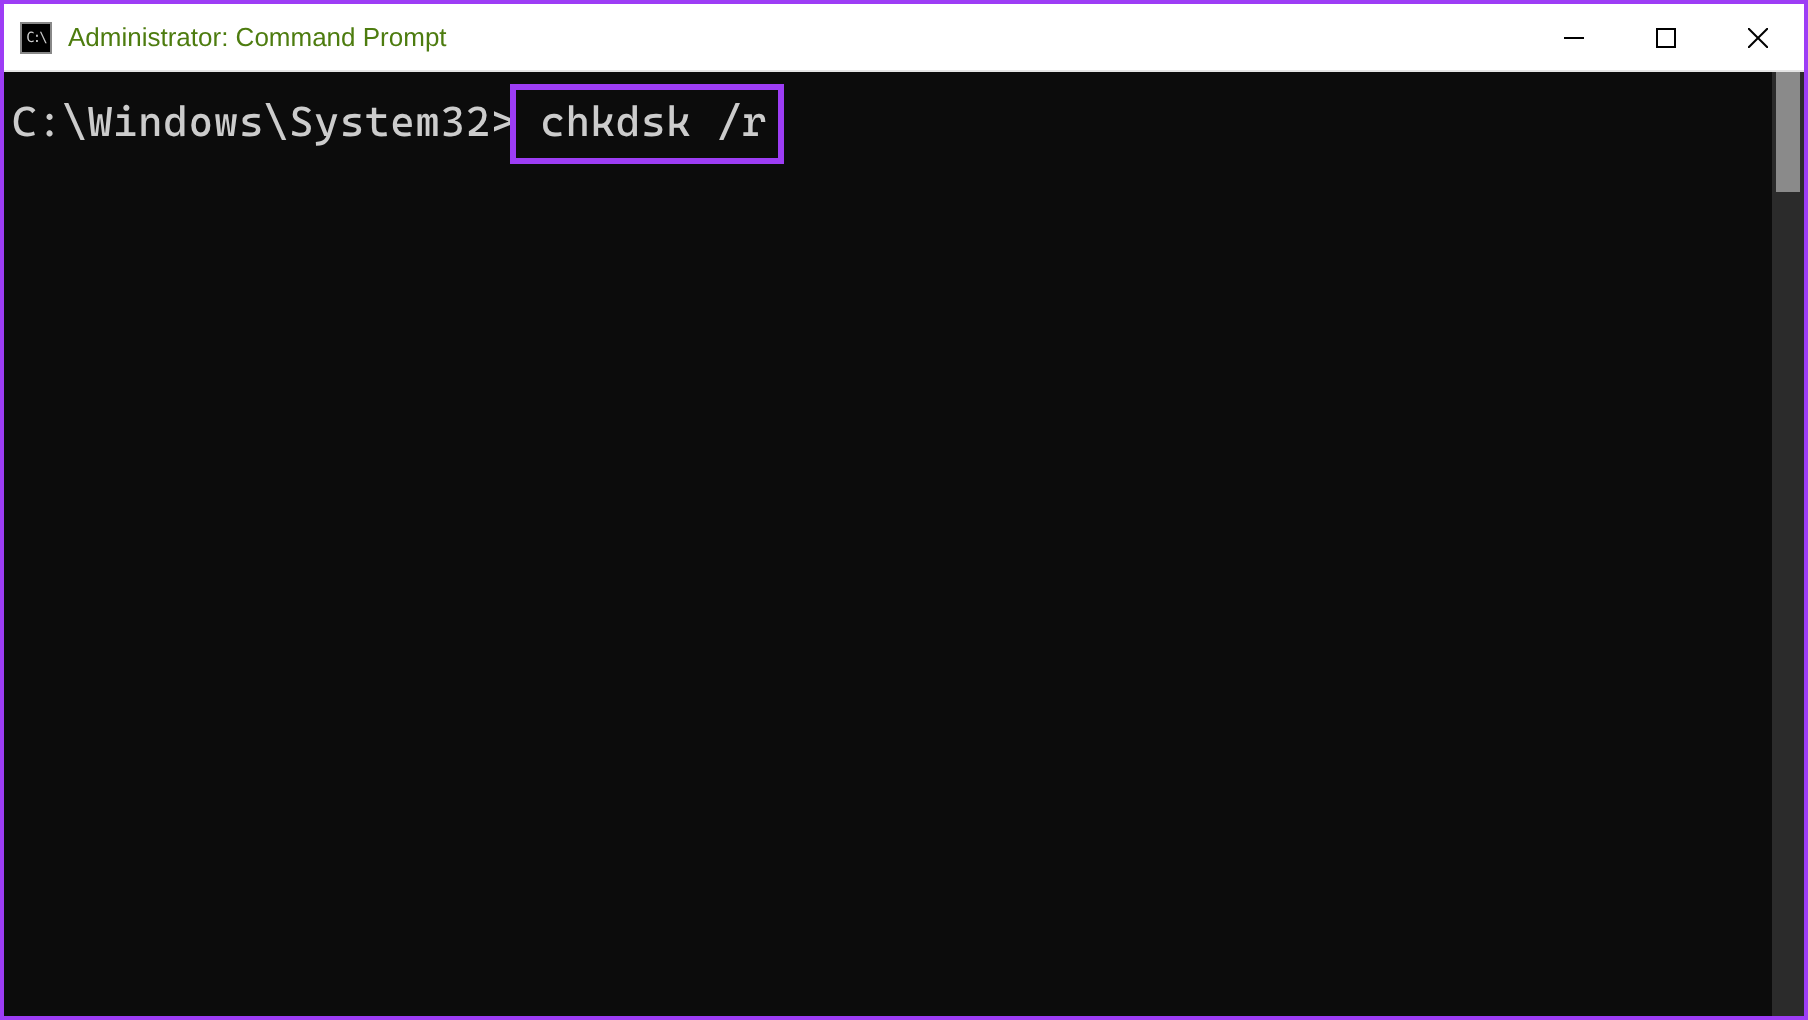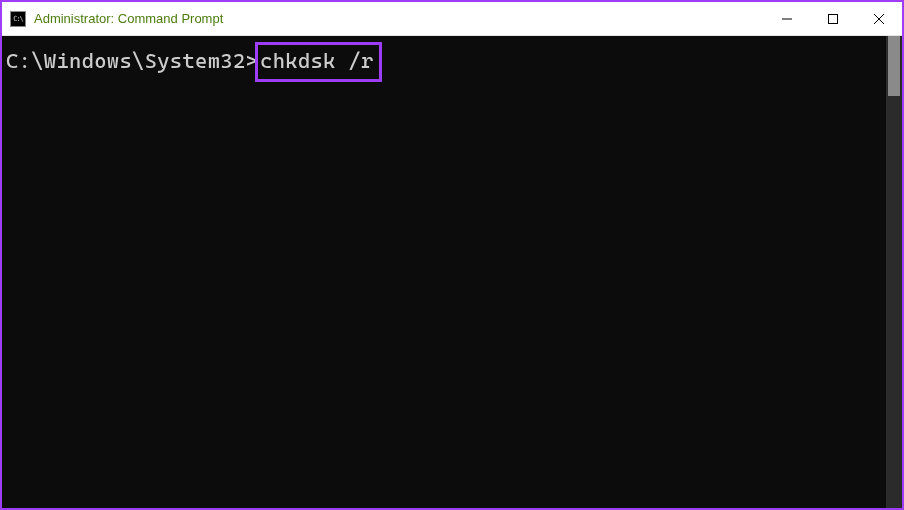--- a/index.html
+++ b/index.html
@@ -97,21 +97,21 @@
       top: 0;
       left: 2px;
       right: 2px;
       height: 60px;
       background: #8a8a8a;
       border-radius: 0;
     }
     .highlight-box {
       border: 3px solid #9d3df5;
       display: inline-block;
-      padding: 2px 5px 4px 2px;
+      padding: 2px 5px 4px 12px;
       margin-left: -3px;
       text-align: right;
     }
     .term-line {
       display: block;
     }
   </style>
 </head>
 <body>
 

